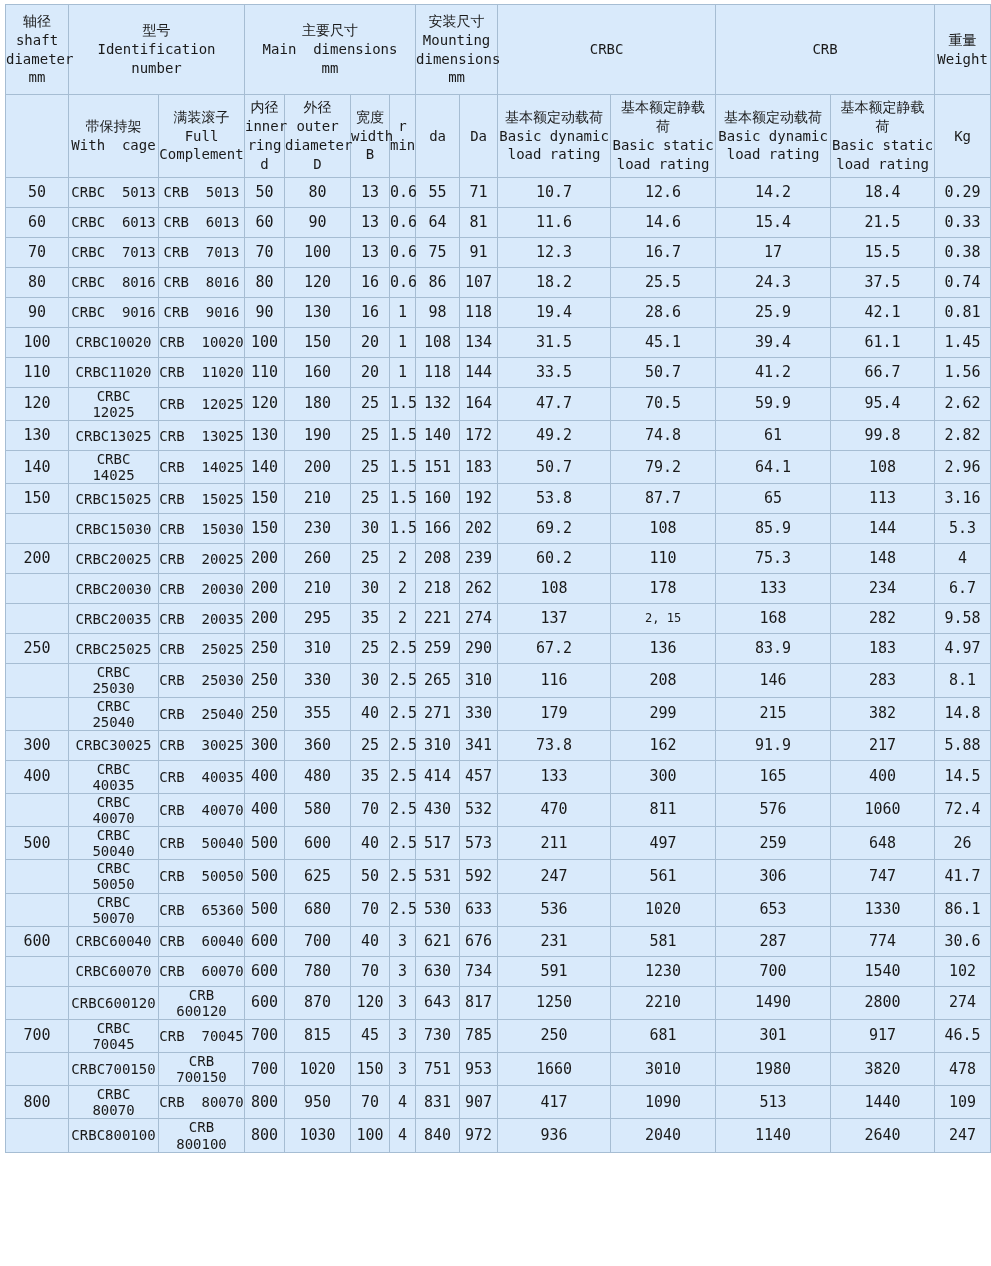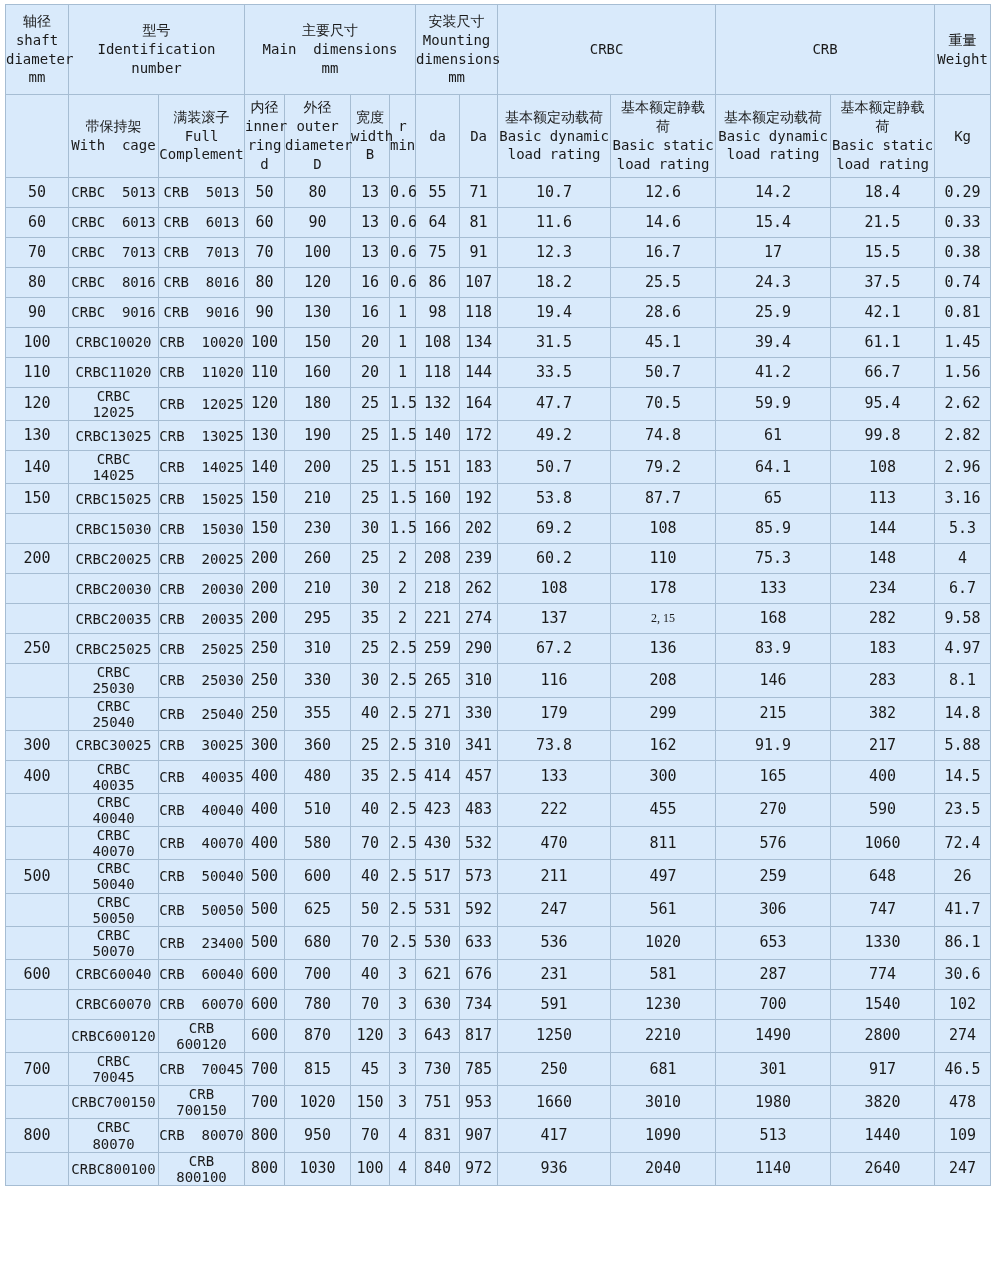--- a/index.html
+++ b/index.html
@@ -29,21 +29,21 @@
     white-space: pre-wrap;
     font-weight: normal;
     padding: 0;
     overflow: visible;
   }
   thead th { font-size: 14px; line-height: 1.35; }
   tr.h1 th { height: 90px; }
   tr.h2 th { height: 83px; }
   td { font-size: 15px; height: 30px; line-height: 1.15; }
   td.model { font-size: 14px; }
-  td.small-num { font-size: 12px; font-family: Liberation Serif, serif; }
+  td.small-num { font-size: 12px; }
 </style>
 </head>
 <body>
 
 <div class="wrap">
   <table>
     <colgroup>
       <col style="width:63px">
         <col style="width:90px">
         <col style="width:86px">
@@ -435,36 +435,20 @@
           <td>414</td>
           <td>457</td>
           <td>133</td>
           <td>300</td>
           <td>165</td>
           <td>400</td>
           <td>14.5</td>
         </tr>
         <tr>
           <td></td>
-          <td class="model">CRBC  40040</td>
-          <td class="model">CRB  40040</td>
-          <td>400</td>
-          <td>510</td>
-          <td>40</td>
-          <td>2.5</td>
-          <td>423</td>
-          <td>483</td>
-          <td>222</td>
-          <td>455</td>
-          <td>270</td>
-          <td>590</td>
-          <td>23.5</td>
-        </tr>
-        <tr>
-          <td></td>
           <td class="model">CRBC  40070</td>
           <td class="model">CRB  40070</td>
           <td>400</td>
           <td>580</td>
           <td>70</td>
           <td>2.5</td>
           <td>430</td>
           <td>532</td>
           <td>470</td>
           <td>811</td>
@@ -500,21 +484,21 @@
           <td>592</td>
           <td>247</td>
           <td>561</td>
           <td>306</td>
           <td>747</td>
           <td>41.7</td>
         </tr>
         <tr>
           <td></td>
           <td class="model">CRBC  50070</td>
-          <td class="model">CRB  23400</td>
+          <td class="model">CRB  65360</td>
           <td>500</td>
           <td>680</td>
           <td>70</td>
           <td>2.5</td>
           <td>530</td>
           <td>633</td>
           <td>536</td>
           <td>1020</td>
           <td>653</td>
           <td>1330</td>

